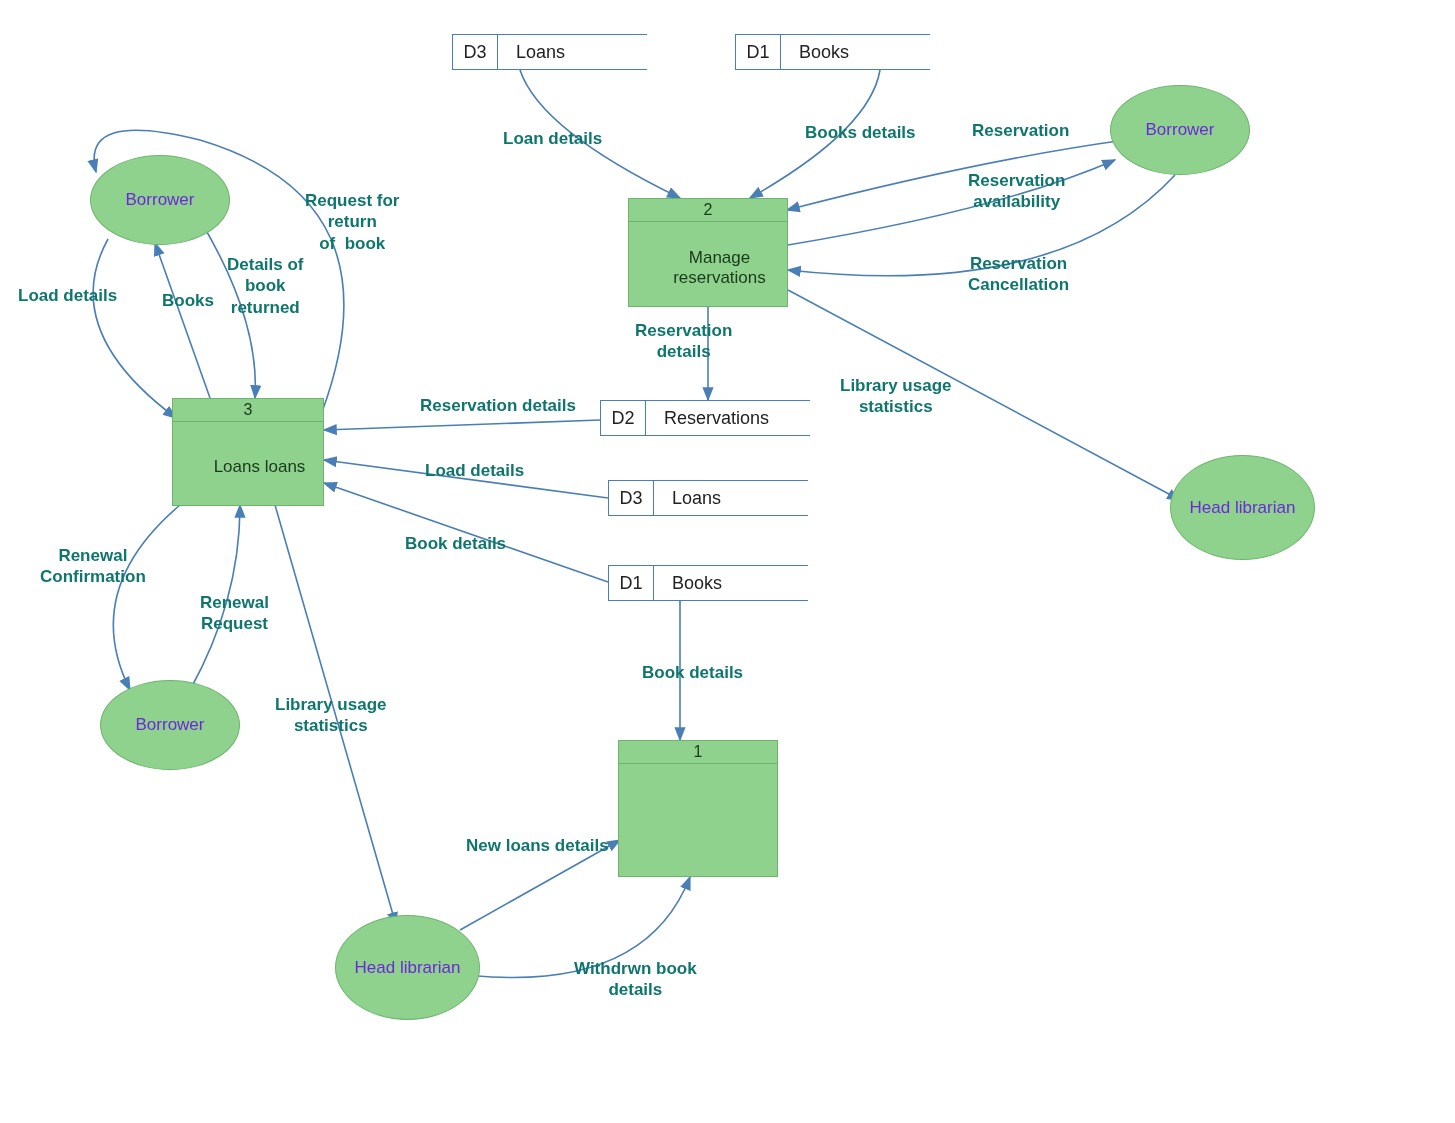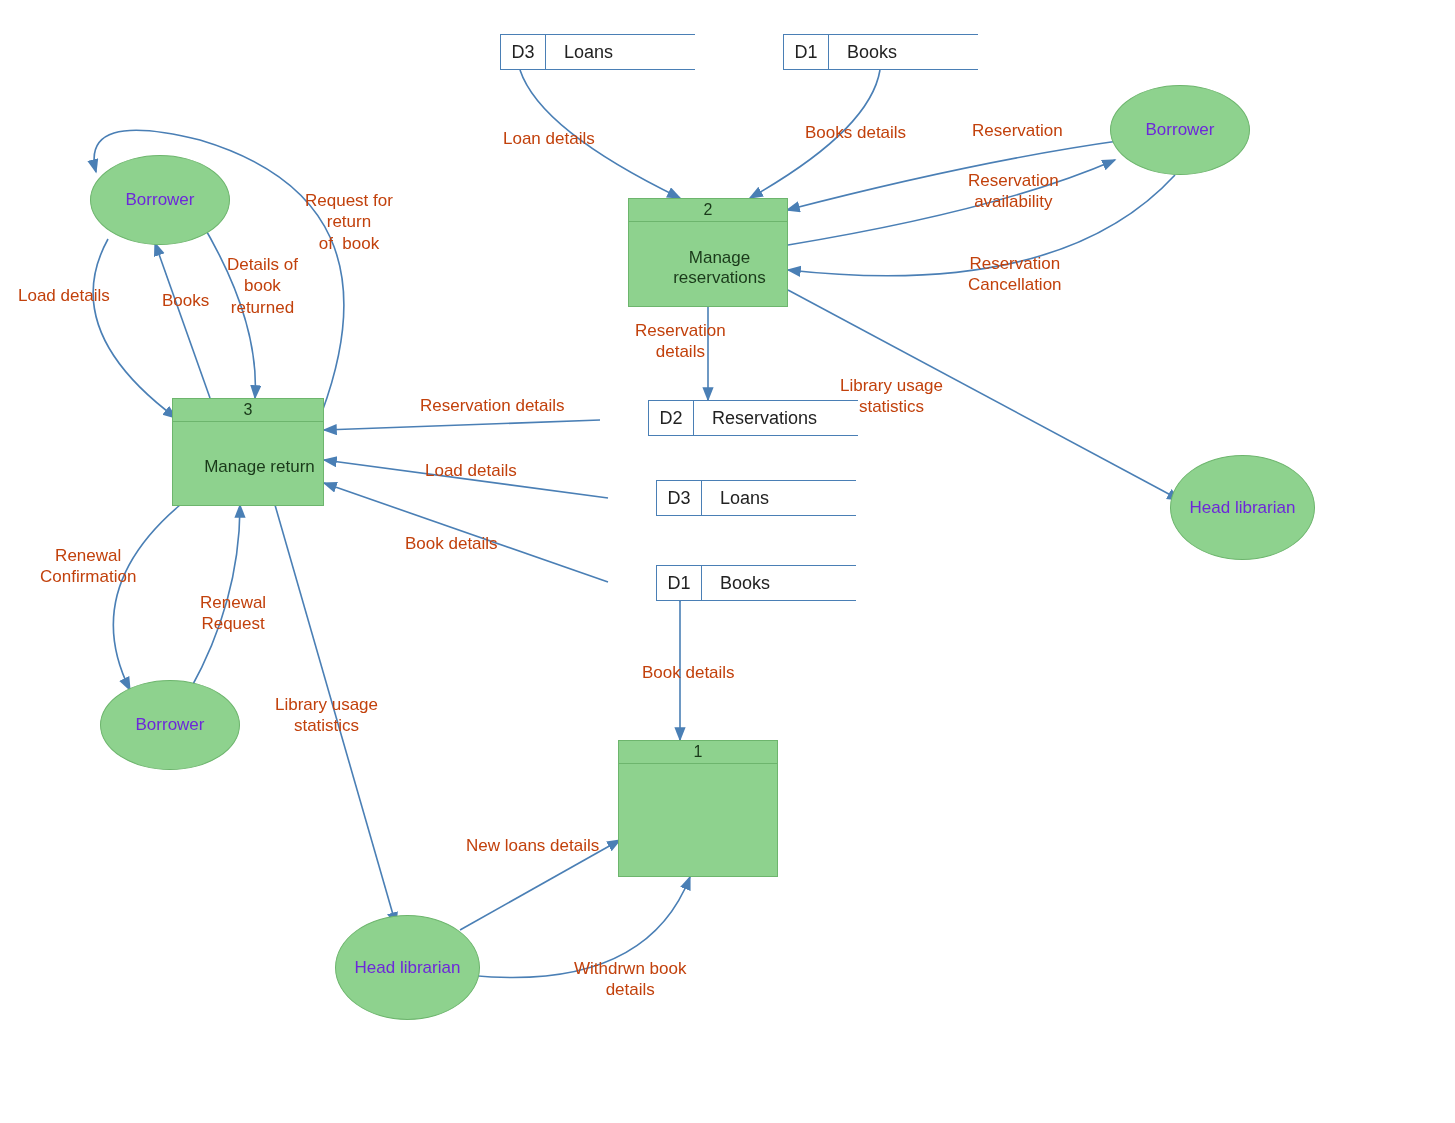--- a/index.html
+++ b/index.html
@@ -51,43 +51,43 @@
   .datastore {
     position: absolute;
     background: #fff;
     border-top: 1.5px solid #4a7fb5;
     border-bottom: 1.5px solid #4a7fb5;
     display: flex;
     font-size: 18px;
     color: #222;
     box-sizing: border-box;
     height: 36px;
-    margin-left: 48px;
   }
   .datastore .dn {
     border-left: 1.5px solid #4a7fb5;
     border-right: 1.5px solid #4a7fb5;
     width: 44px;
     display: flex;
     align-items: center;
     justify-content: center;
   }
   .datastore .dt {
     flex: 1;
     display: flex;
     align-items: center;
     padding-left: 18px;
   }
   .flowlabel {
     position: absolute;
     font-size: 17px;
-    color: #c2410c;
+    color: #0f766e;
     white-space: nowrap;
     text-align: center;
     line-height: 1.25;
+    font-weight: bold;
   }
 </style>
 </head>
 <body>
 
 <svg width="1455" height="1123">
   <defs>
     <marker id="ah" markerWidth="10" markerHeight="10" refX="8" refY="3.5" orient="auto">
       <polygon points="0 0, 9 3.5, 0 7" fill="#4a7fb5"></polygon>
     </marker>
@@ -154,21 +154,21 @@
 
 <div class="process" style="left:618px; top:740px; width:160px; height:137px;">
   <div class="pn">1</div>
 </div>
 <div class="process" style="left:628px; top:198px; width:160px; height:109px;">
   <div class="pn">2</div>
   <div class="pt">Manage reservations</div>
 </div>
 <div class="process" style="left:172px; top:398px; width:152px; height:108px;">
   <div class="pn">3</div>
-  <div class="pt">Manage return</div>
+  <div class="pt">Loans loans</div>
 </div>
 
 <div class="datastore" style="left:452px; top:34px; width:195px;">
   <div class="dn">D3</div>
   <div class="dt">Loans</div>
 </div>
 <div class="datastore" style="left:735px; top:34px; width:195px;">
   <div class="dn">D1</div>
   <div class="dt">Books</div>
 </div>

